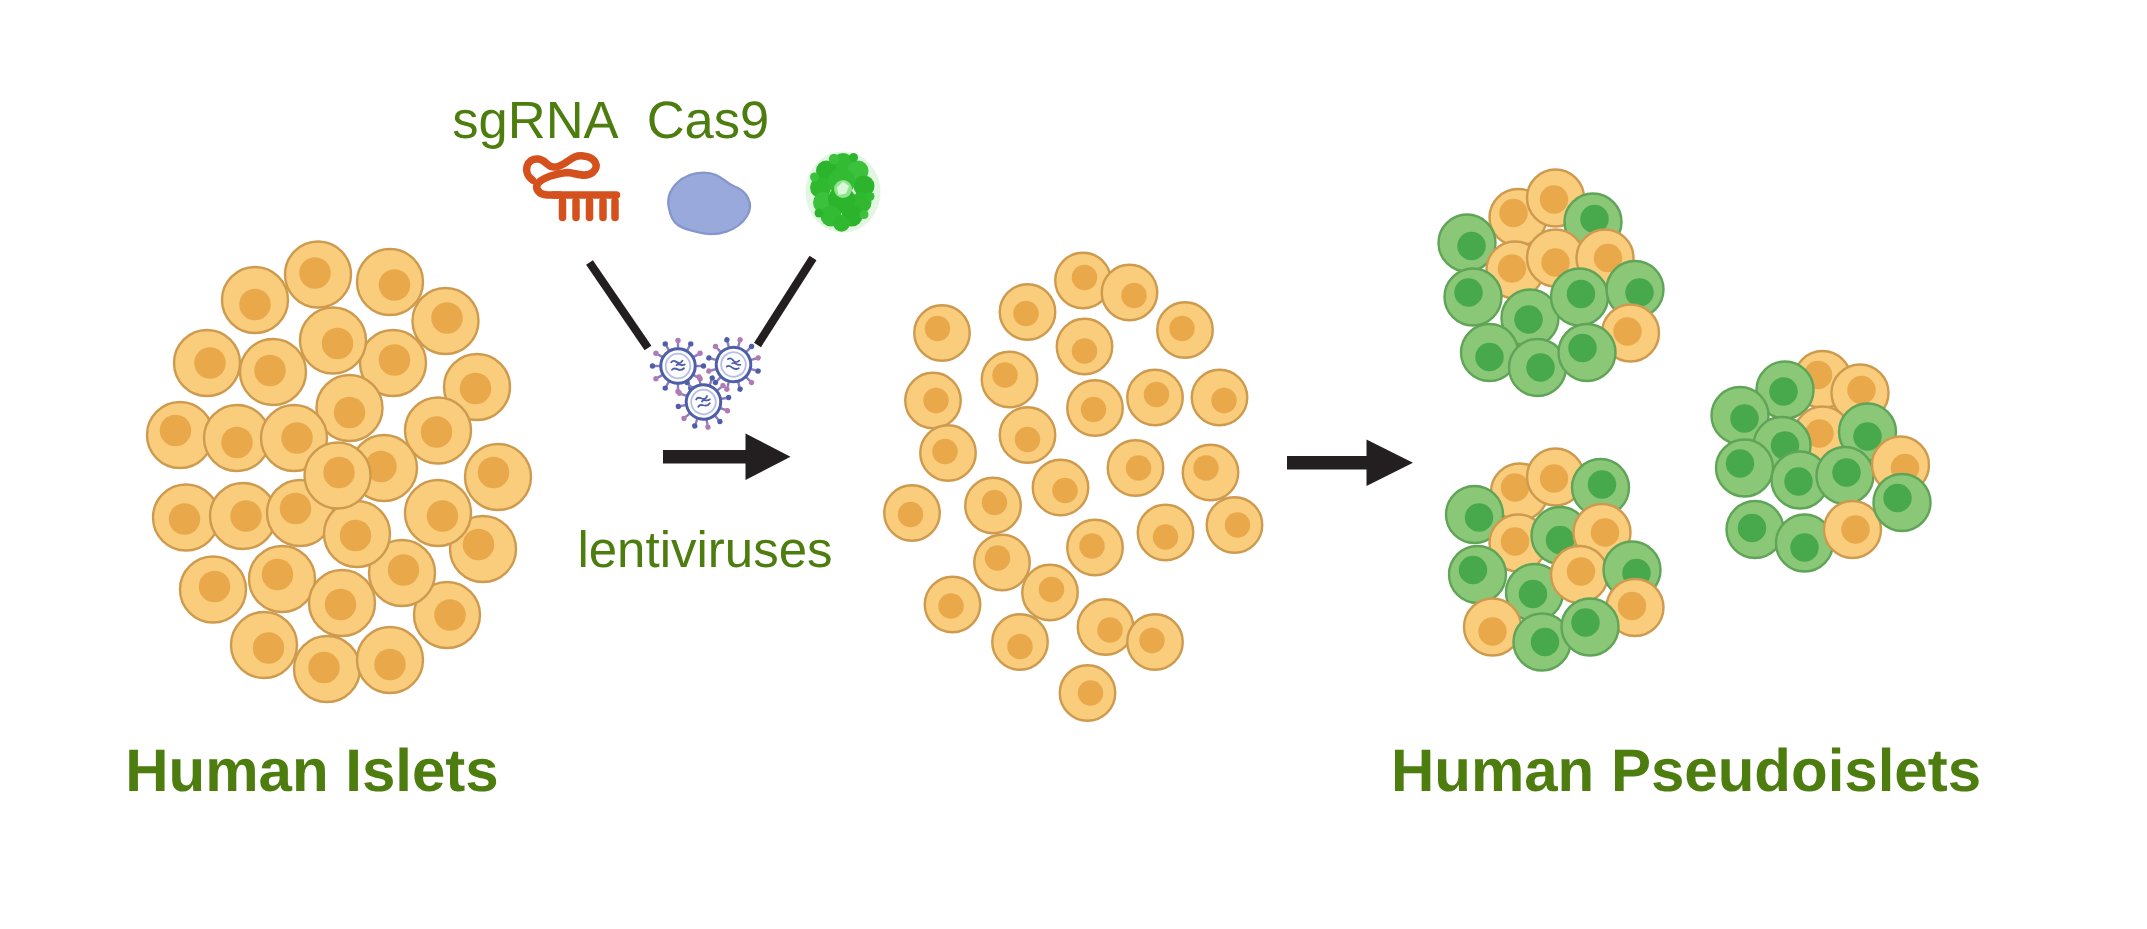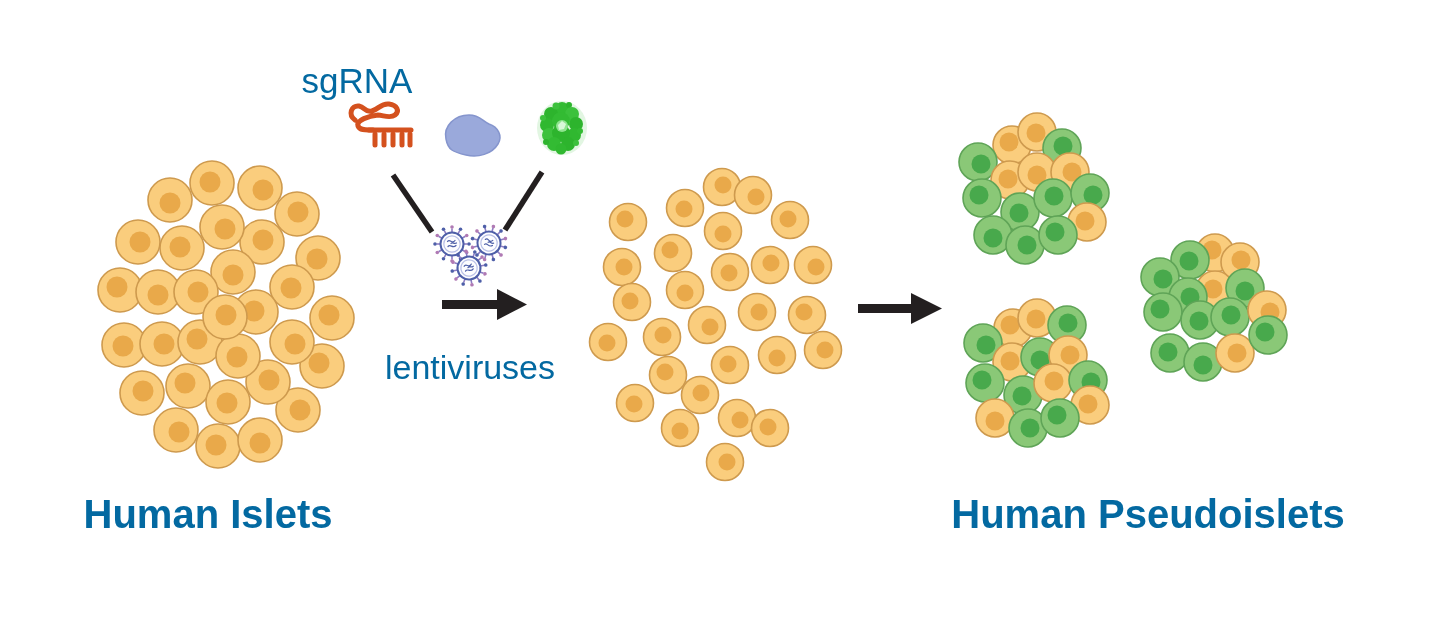--- a/index.html
+++ b/index.html
@@ -2,21 +2,21 @@
 <html><head>
 <meta charset="utf-8">
 <style>
   html,body { margin:0; padding:0; background:#ffffff; }
   .canvas {
     position:relative; width:1431px; height:619px; background:#ffffff;
     overflow:hidden; font-family:"Liberation Sans", sans-serif;
   }
   .canvas svg { position:absolute; left:0; top:0; }
   .lbl {
-    position:absolute; color:#0369a1; text-align:center; white-space:nowrap;
+    position:absolute; color:#4d7c0f; text-align:center; white-space:nowrap;
     line-height:1.1; user-select:none;
   }
   .lbl-top    { font-size:35px; font-weight:400; }
   .lbl-mid    { font-size:34px; font-weight:400; }
   .lbl-bottom { font-size:40px; font-weight:700; }
 </style>
 </head>
 <body>
 
 <div class="canvas">
@@ -582,16 +582,17 @@
         <circle cx="44" cy="31" r="3"></circle>
         <circle cx="10" cy="42" r="3" fill="#2DB42D"></circle>
         <circle cx="40" cy="43" r="3" fill="#3CC13C"></circle>
       </g>
       <circle cx="26" cy="26" r="6" fill="#8FE48F"></circle>
       <path d="M22,25 l4,-4 l4,3 l-2,5 l-5,1 z" fill="#D8F8D8"></path>
     </g>
   </svg>
 
   <div class="lbl lbl-top" style="left:282px; top:62px; width:150px;">sgRNA</div>
+  <div class="lbl lbl-top" style="left:397px; top:62px; width:150px;">Cas9</div>
   <div class="lbl lbl-mid" style="left:370px; top:349px; width:200px;">lentiviruses</div>
   <div class="lbl lbl-bottom" style="left:58px; top:492px; width:300px;">Human Islets</div>
-  <div class="lbl lbl-bottom" style="left:948px; top:492px; width:400px;">Human Pseudoislets</div>
+  <div class="lbl lbl-bottom" style="left:924px; top:492px; width:400px;">Human Pseudoislets</div>
 </div>
 
 </body></html>

